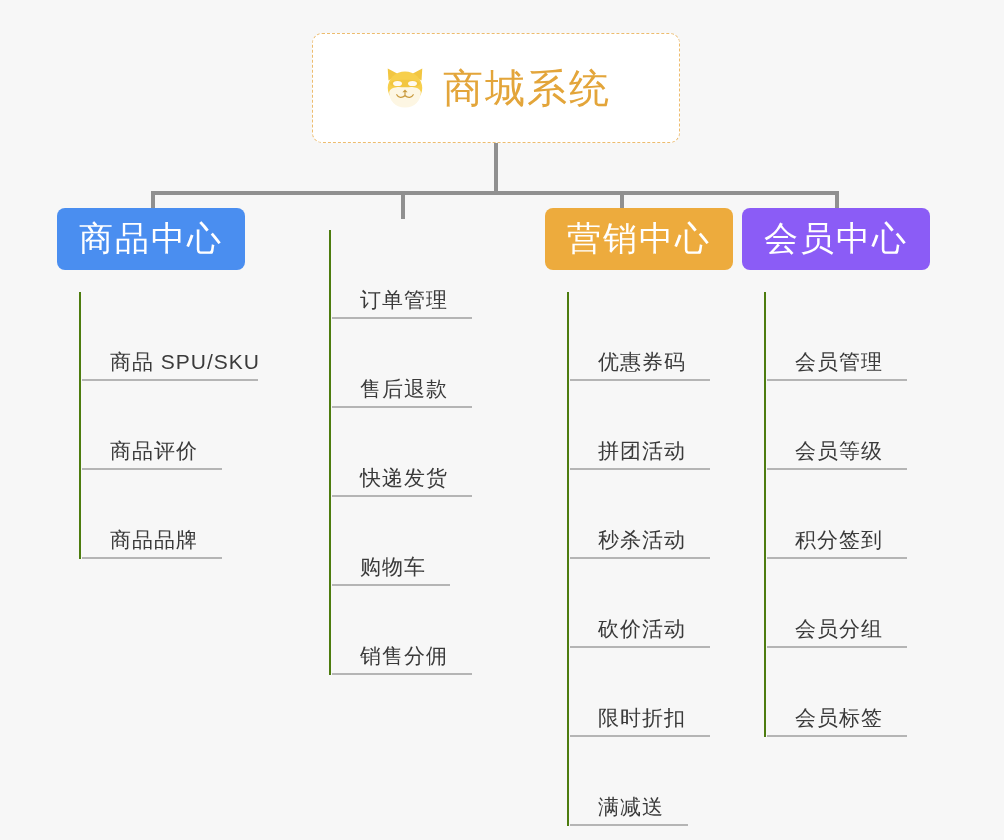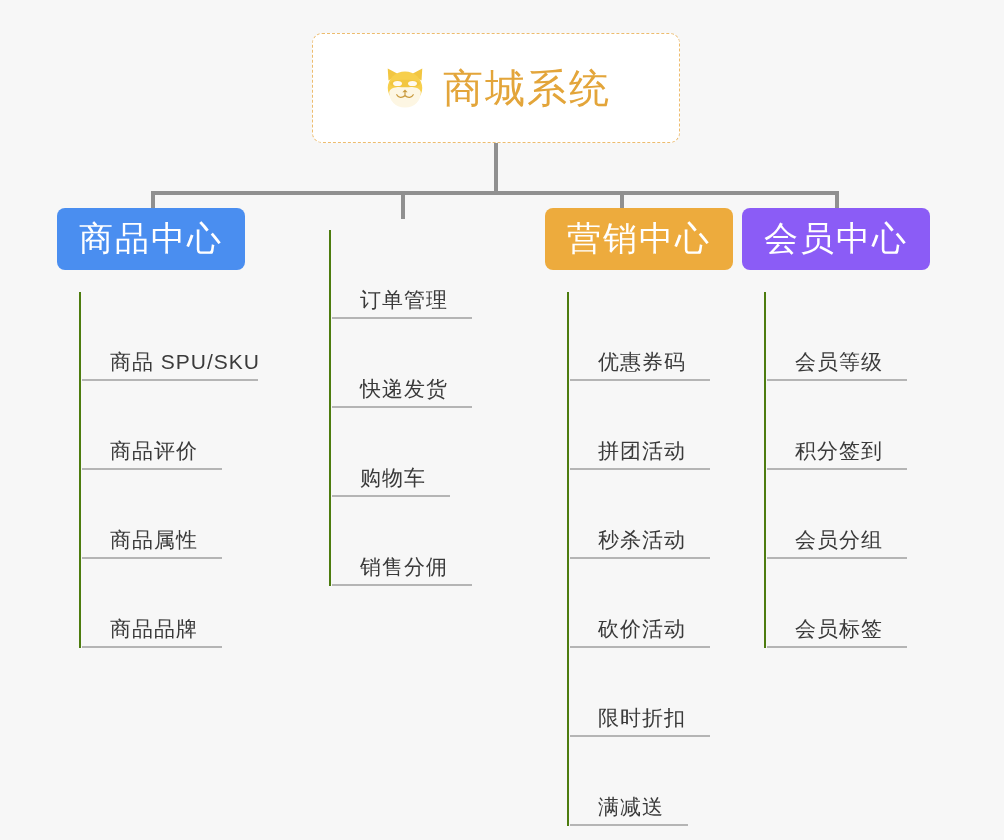--- a/index.html
+++ b/index.html
@@ -166,33 +166,33 @@
         <div class="leaf-list">
           <div class="leaf-item">
             <span class="leaf-label">商品 SPU/SKU</span>
             <span class="leaf-rule" style="width: 176px;"></span>
           </div>
           <div class="leaf-item">
             <span class="leaf-label">商品评价</span>
             <span class="leaf-rule" style="width: 140px;"></span>
           </div>
           <div class="leaf-item">
-            <span class="leaf-label">商品属性</span>
-            <span class="leaf-rule" style="width: 140px;"></span>
-          </div>
-          <div class="leaf-item">
             <span class="leaf-label">商品品牌</span>
             <span class="leaf-rule" style="width: 140px;"></span>
           </div>
         </div>
       </div>
       <div class="column" style="left: 307px;">
         <div class="leaf-list">
           <div class="leaf-item">
             <span class="leaf-label">订单管理</span>
+            <span class="leaf-rule" style="width: 140px;"></span>
+          </div>
+          <div class="leaf-item">
+            <span class="leaf-label">售后退款</span>
             <span class="leaf-rule" style="width: 140px;"></span>
           </div>
           <div class="leaf-item">
             <span class="leaf-label">快递发货</span>
             <span class="leaf-rule" style="width: 140px;"></span>
           </div>
           <div class="leaf-item">
             <span class="leaf-label">购物车</span>
             <span class="leaf-rule" style="width: 118px;"></span>
           </div>
@@ -228,20 +228,24 @@
           <div class="leaf-item">
             <span class="leaf-label">满减送</span>
             <span class="leaf-rule" style="width: 118px;"></span>
           </div>
         </div>
       </div>
       <div class="column" style="left: 742px;">
         <div class="cat-box" style="background: #8b5cf6;">会员中心</div>
         <div class="leaf-list">
           <div class="leaf-item">
+            <span class="leaf-label">会员管理</span>
+            <span class="leaf-rule" style="width: 140px;"></span>
+          </div>
+          <div class="leaf-item">
             <span class="leaf-label">会员等级</span>
             <span class="leaf-rule" style="width: 140px;"></span>
           </div>
           <div class="leaf-item">
             <span class="leaf-label">积分签到</span>
             <span class="leaf-rule" style="width: 140px;"></span>
           </div>
           <div class="leaf-item">
             <span class="leaf-label">会员分组</span>
             <span class="leaf-rule" style="width: 140px;"></span>

